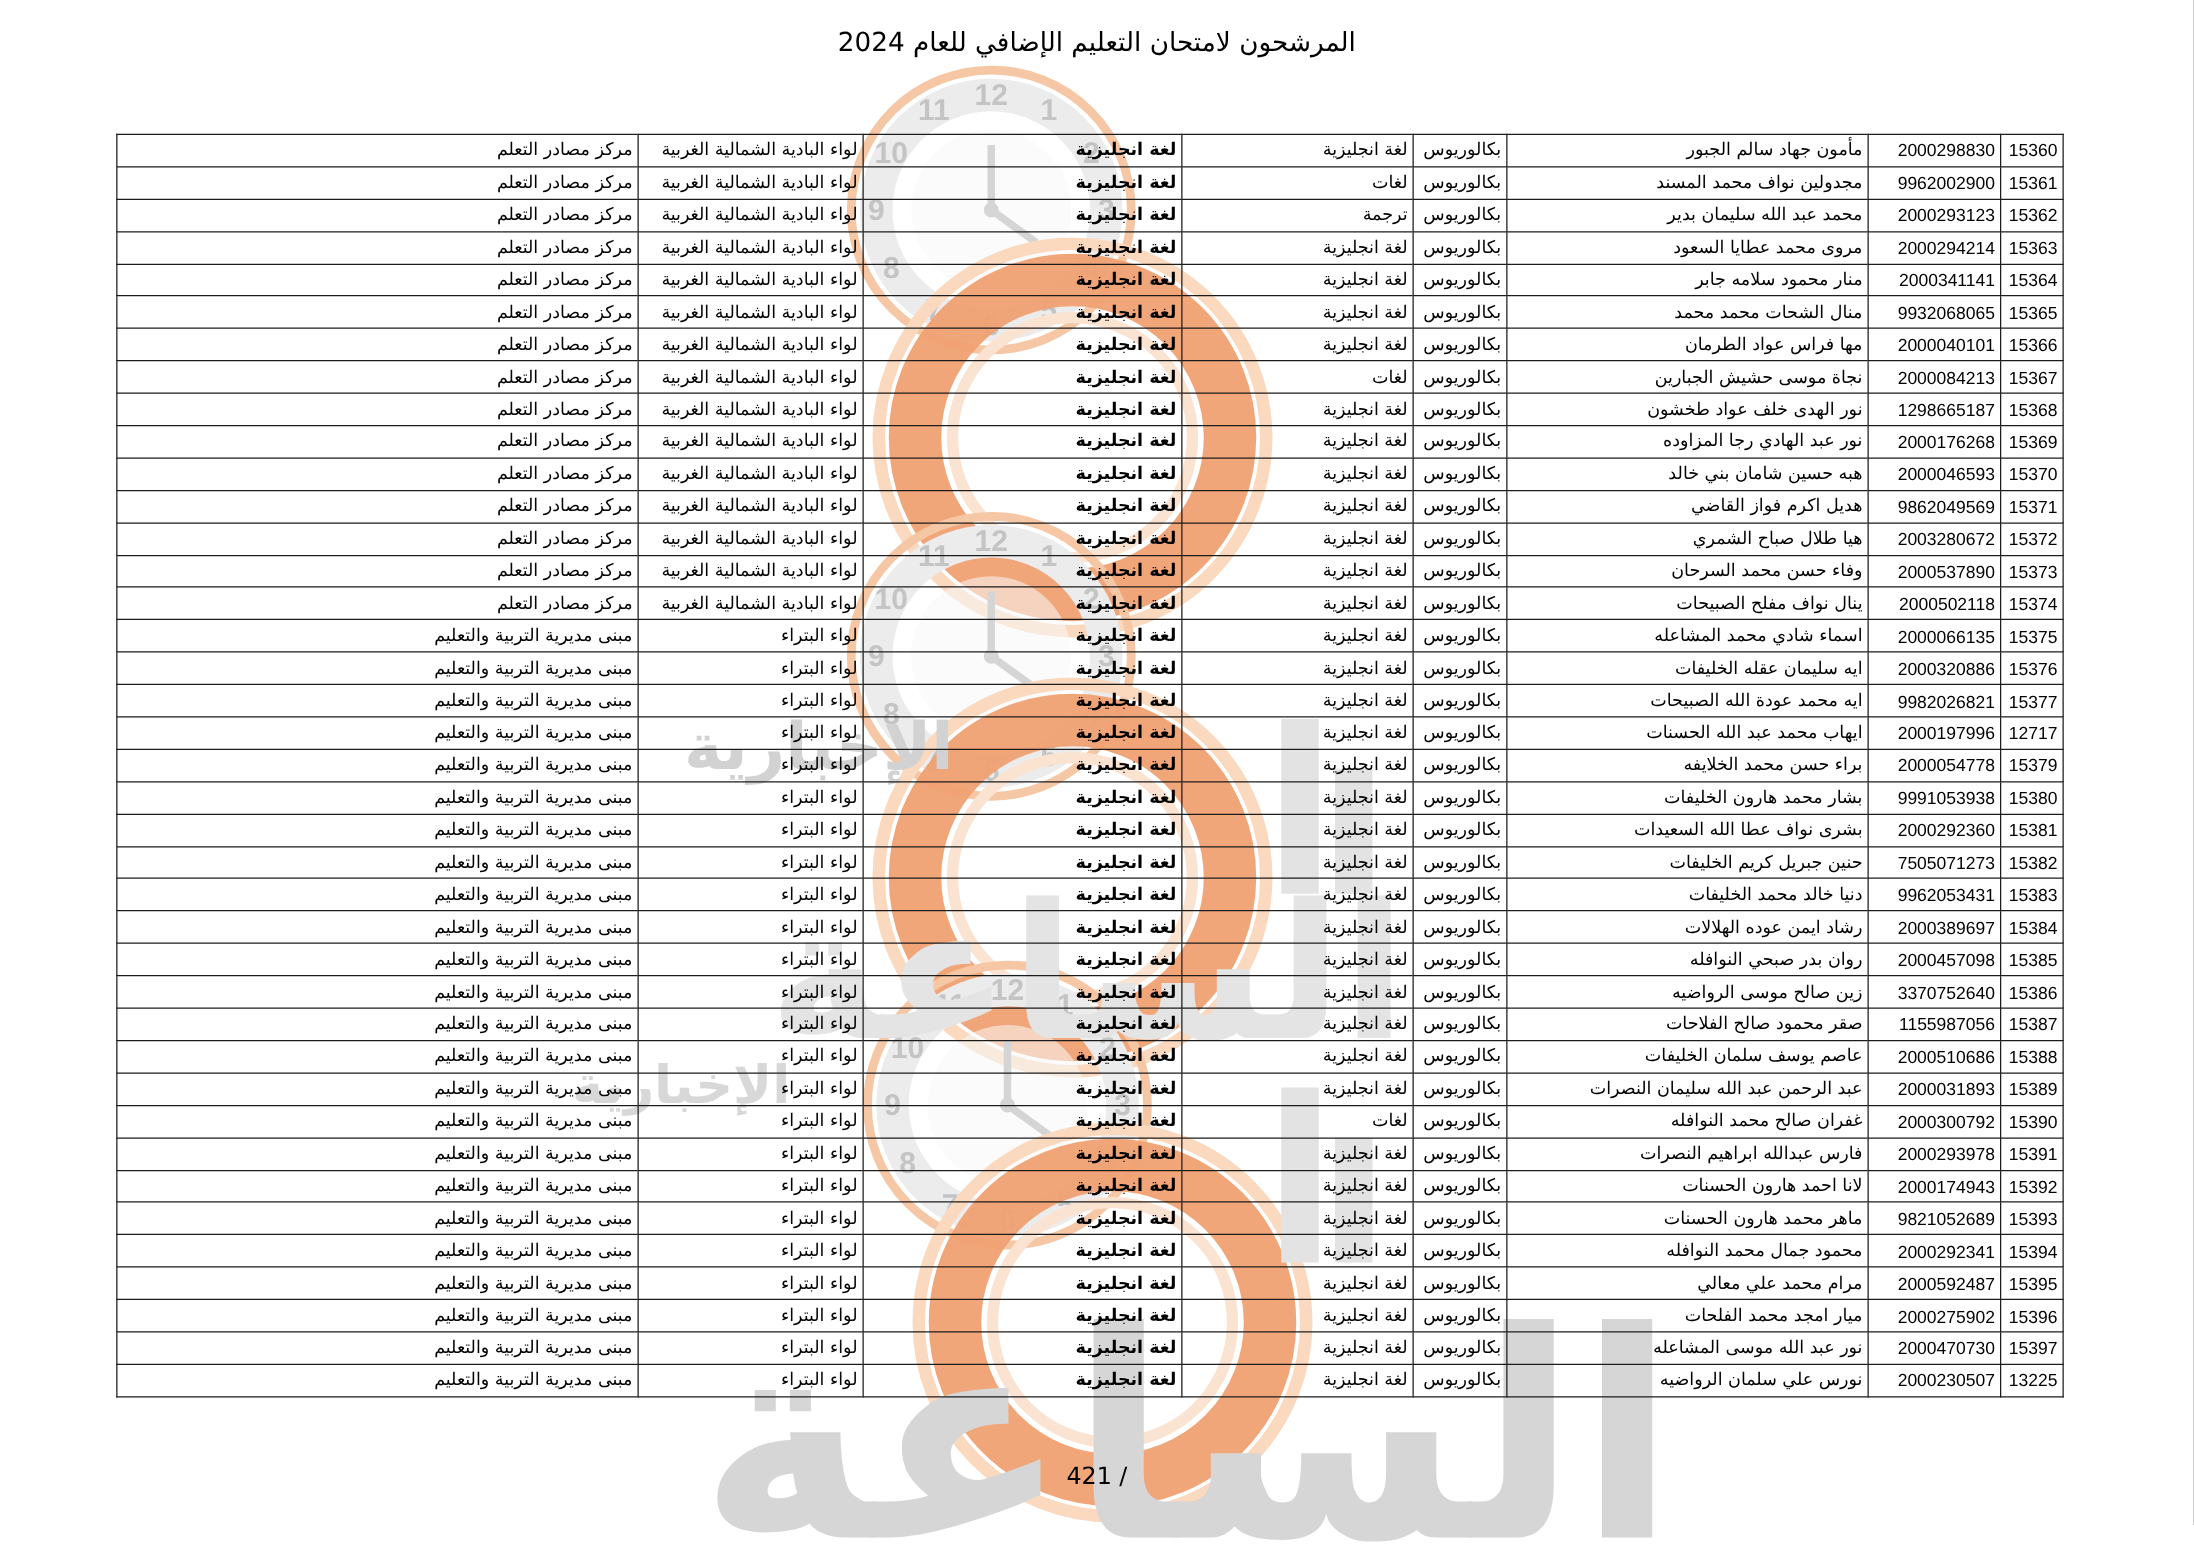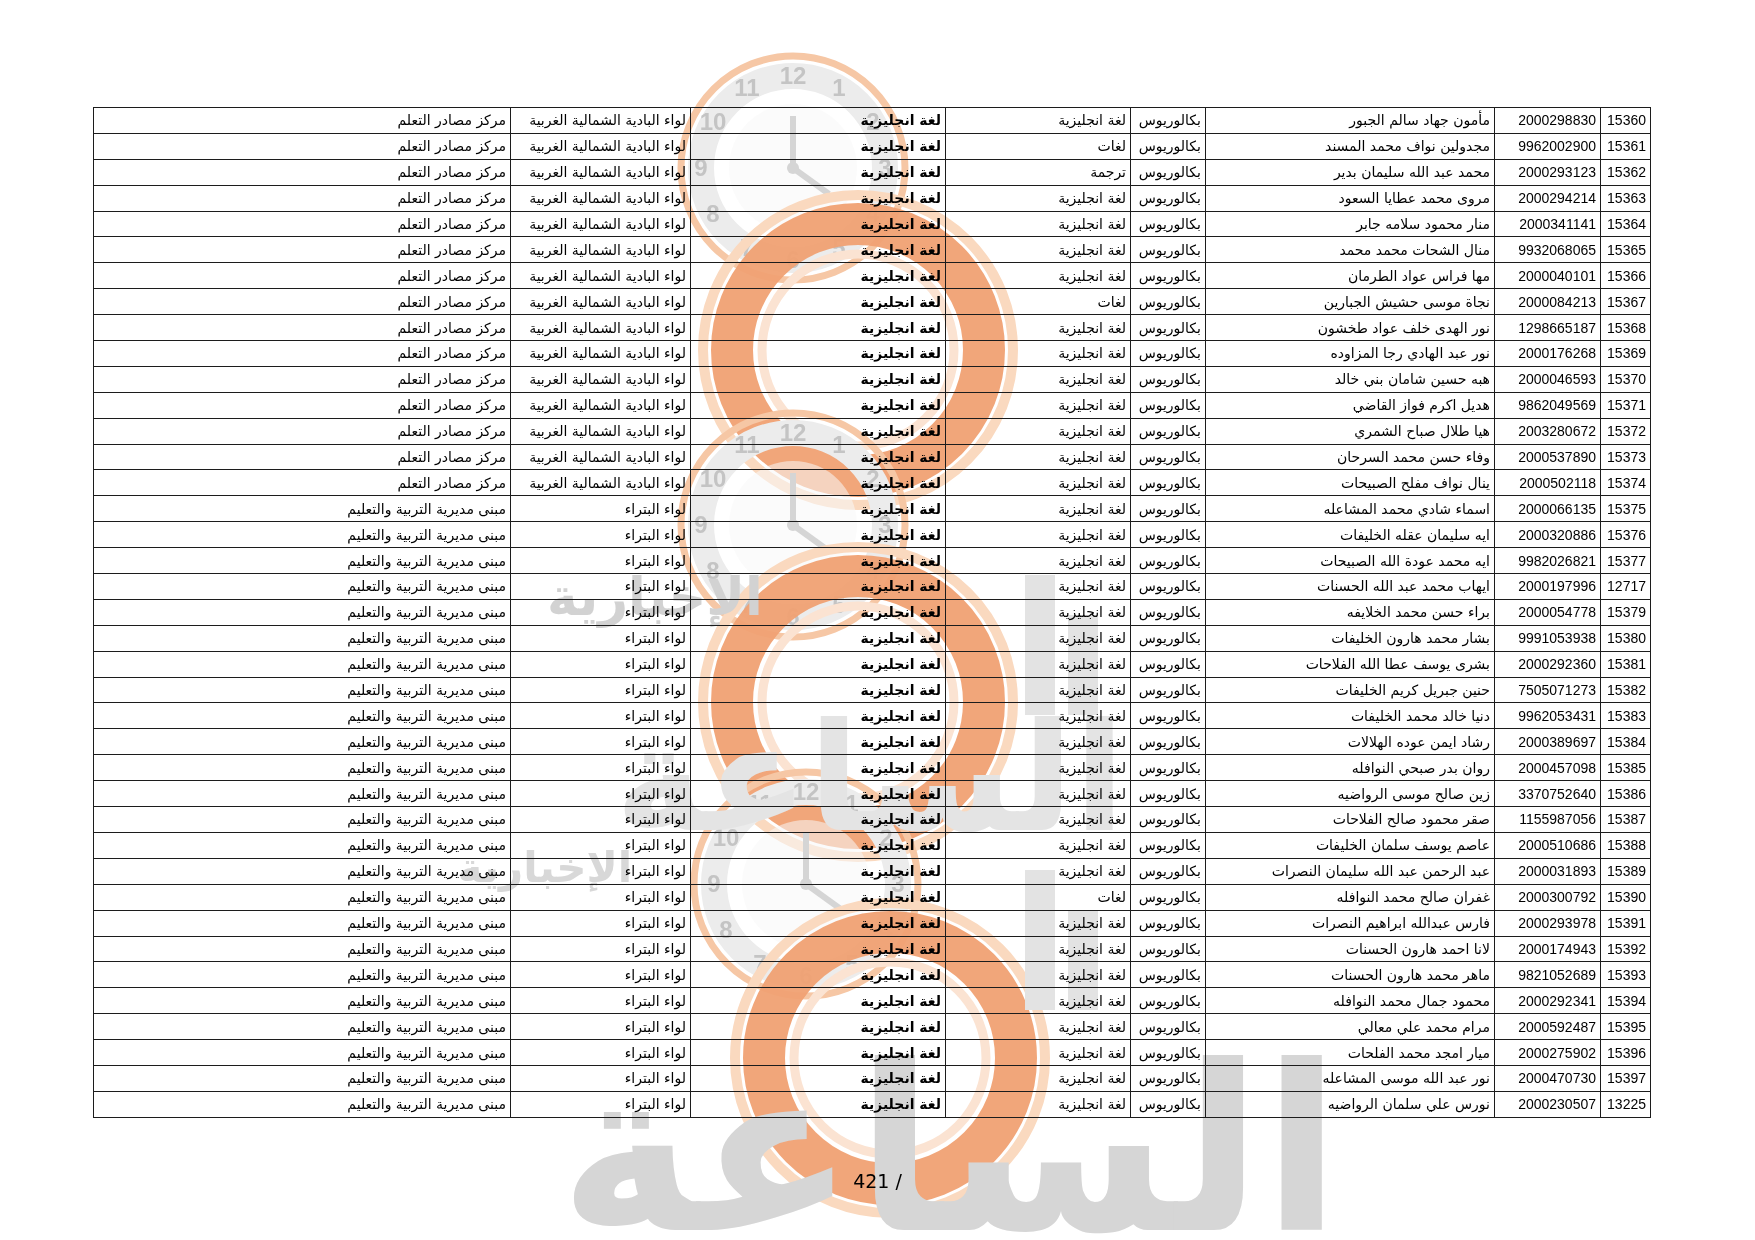--- a/index.html
+++ b/index.html
@@ -85,20 +85,21 @@
     </g>
 
     <g font-family="DejaVu Sans, sans-serif" direction="rtl">
       <text x="870" y="830" font-size="150" font-weight="bold" fill="#e4e4e4" text-anchor="middle">الساعة</text>
       <text x="950" y="1230" font-size="230" font-weight="bold" fill="#d6d6d6" text-anchor="middle">الساعة</text>
       <text x="655" y="615" font-size="52" font-weight="bold" fill="#d2d2d2" text-anchor="middle">الإخبارية</text>
       <text x="545" y="882" font-size="42" font-weight="bold" fill="#d8d8d8" text-anchor="middle">الإخبارية</text>
     </g>
   </svg>
 
+  <div class="doc-title">المرشحون لامتحان التعليم الإضافي للعام 2024</div>
 
   <div class="table-wrap">
     <table class="roster">
       <colgroup>
         <col style="width:50px">
           <col style="width:106px">
           <col style="width:289px">
         <col style="width:75px">
           <col style="width:185px">
           <col style="width:255px">
@@ -312,21 +313,21 @@
             <td class="col-name">بشار محمد هارون الخليفات</td>
             <td class="col-degree">بكالوريوس</td>
             <td class="col-specialization">لغة انجليزية</td>
             <td class="col-subject">لغة انجليزية</td>
             <td class="col-directorate">لواء البتراء</td>
             <td class="col-center">مبنى مديرية التربية والتعليم</td>
           </tr>
           <tr>
             <td class="col-serial">15381</td>
             <td class="col-national_id">2000292360</td>
-            <td class="col-name">بشرى يوسف عطا الله الفلاحات</td>
+            <td class="col-name">بشرى نواف عطا الله السعيدات</td>
             <td class="col-degree">بكالوريوس</td>
             <td class="col-specialization">لغة انجليزية</td>
             <td class="col-subject">لغة انجليزية</td>
             <td class="col-directorate">لواء البتراء</td>
             <td class="col-center">مبنى مديرية التربية والتعليم</td>
           </tr>
           <tr>
             <td class="col-serial">15382</td>
             <td class="col-national_id">7505071273</td>
             <td class="col-name">حنين جبريل كريم الخليفات</td>

